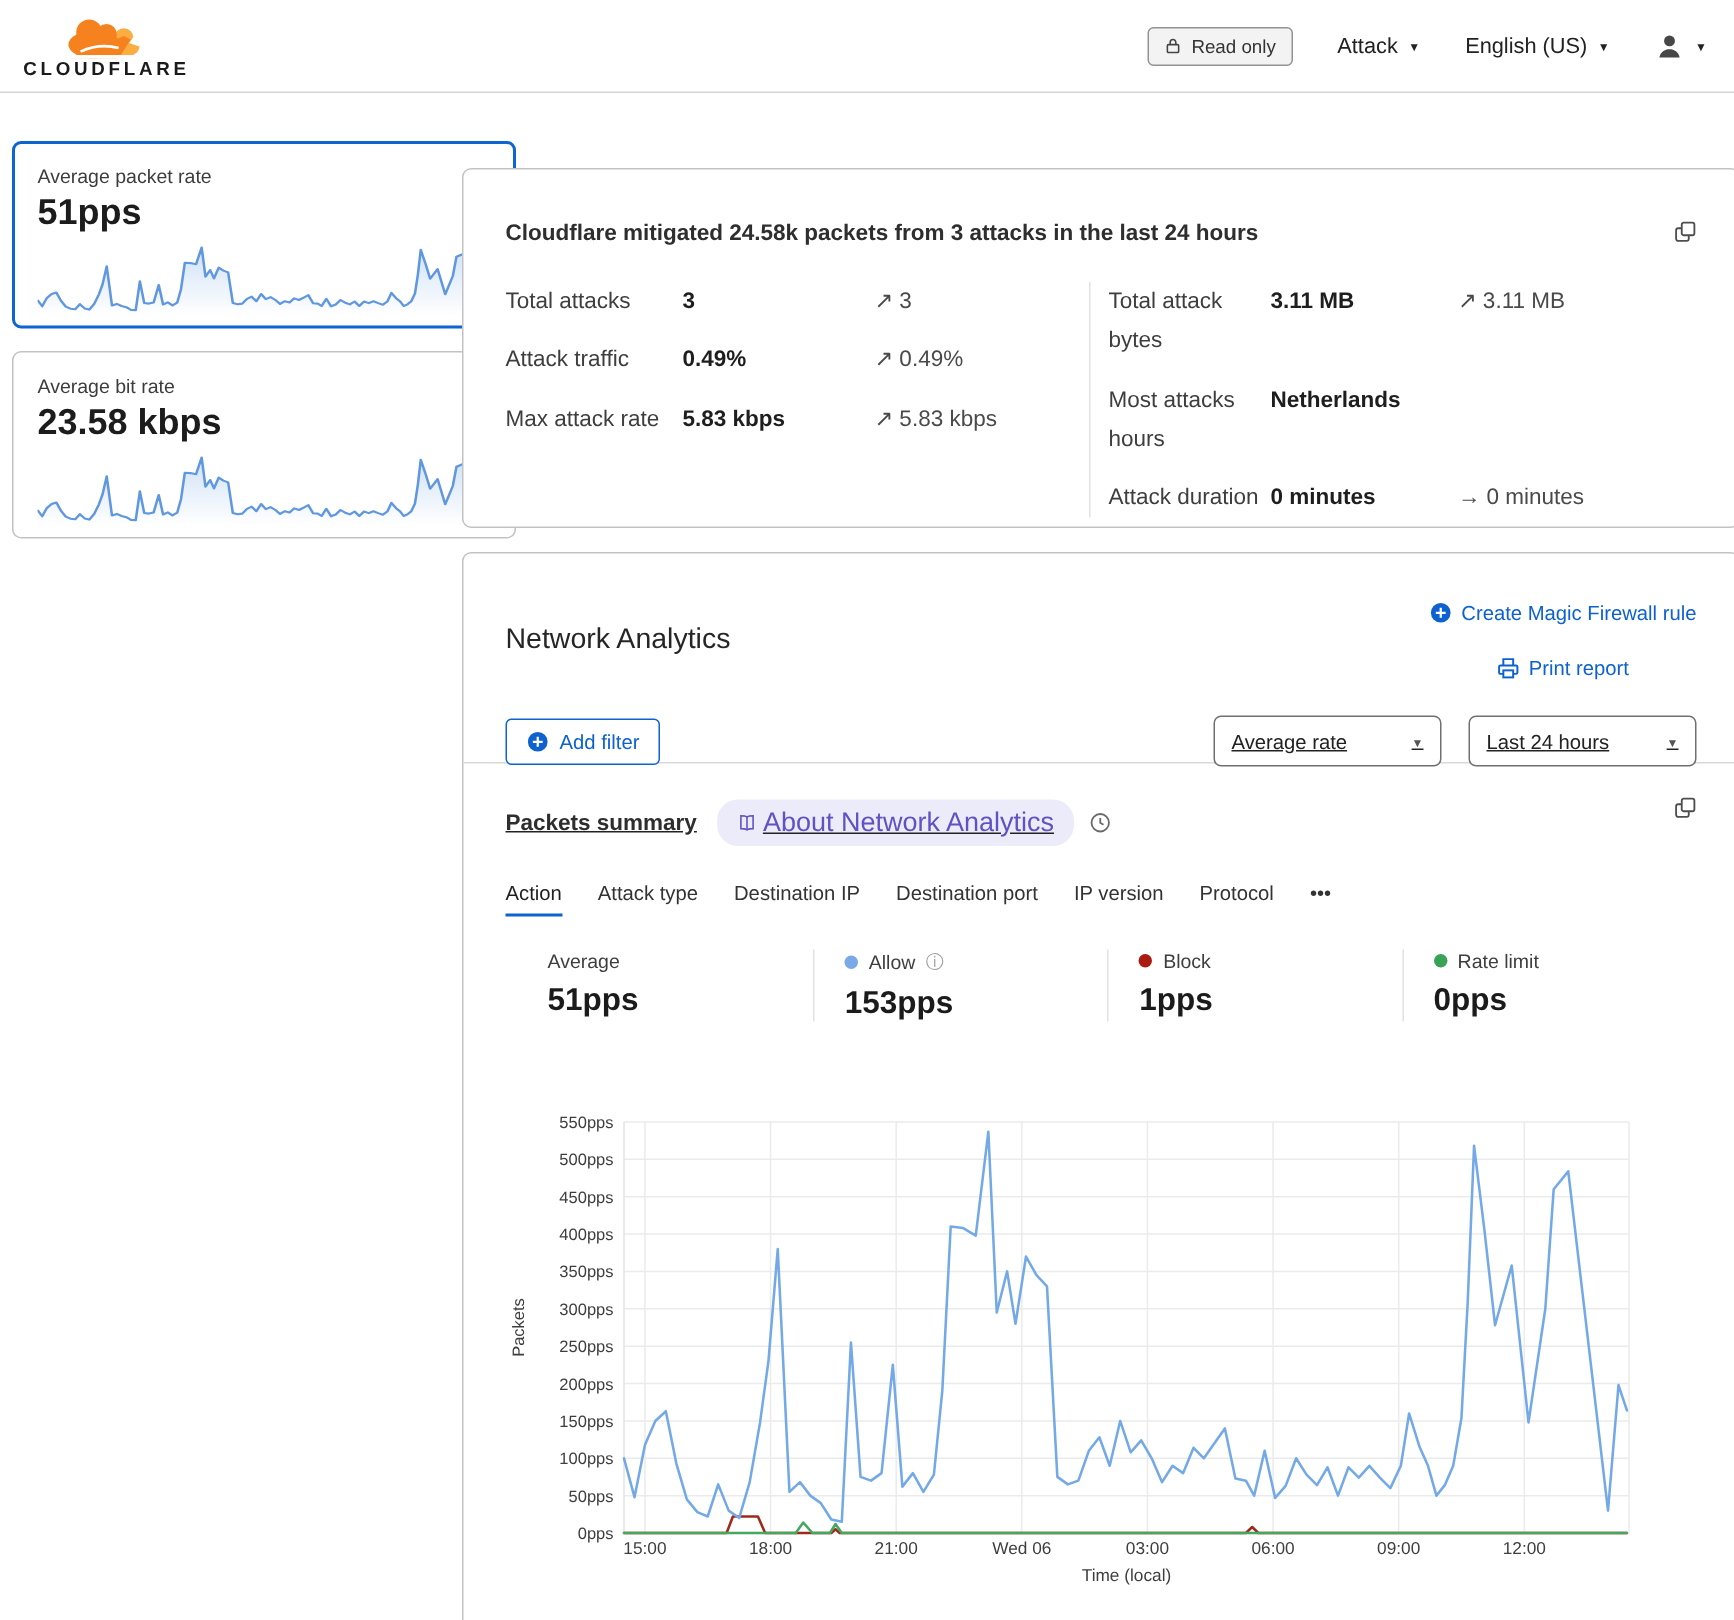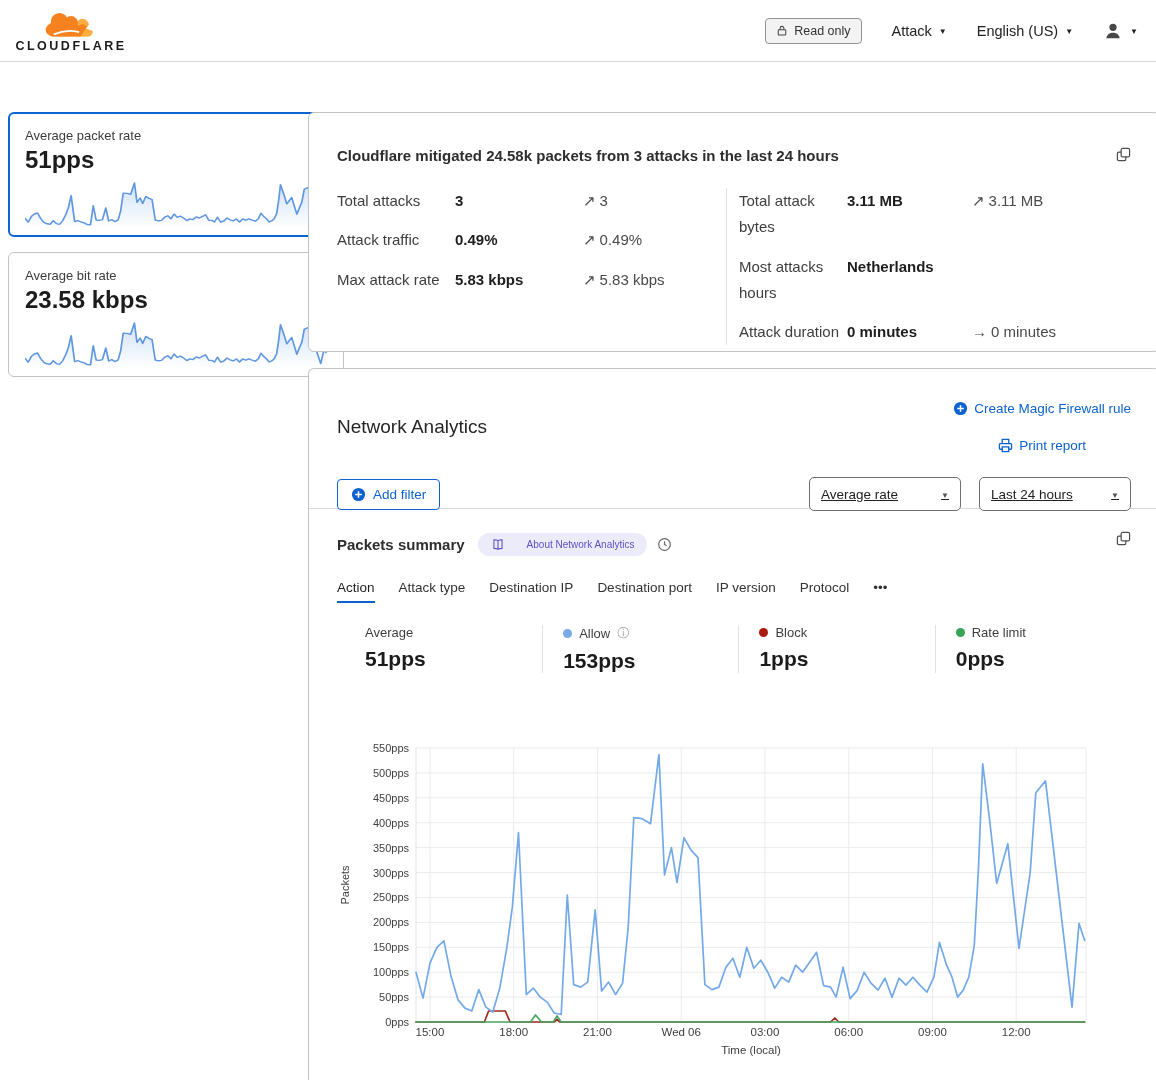--- a/index.html
+++ b/index.html
@@ -13,21 +13,21 @@
   .brand { display:flex; flex-direction:column; align-items:center; width:110px; }
   .brand svg { width:64px; height:30px; display:block; }
   .brand-text { font-size:12.5px; font-weight:bold; letter-spacing:2.5px; color:#1b1b1b; margin-top:0px; }
   .top-right { display:flex; align-items:center; gap:30px; }
   .chip { display:inline-flex; align-items:center; gap:6px; background:#f3f3f3; border:1px solid #939393;
     border-radius:4px; padding:5px 10px; font-size:12.5px; color:#333; }
   .menu-item { display:inline-flex; align-items:center; gap:7px; font-size:14.5px; color:#222; cursor:pointer; }
   .caret { font-size:8px; color:#222; transform:translateY(1px); }
 
   
-  .left-col { position:absolute; left:8px; top:112px; width:336px; }
+  .left-col { position:absolute; left:8px; top:94px; width:336px; }
   .mcard { background:#fff; border:1px solid #c3c3c3; border-radius:6px; padding:15px 16px 10px; margin-bottom:15px; height:125px; }
   .mcard.selected { border:2px solid #0d65d1; padding:14px 15px 9px; }
   .mcard .mlabel { font-size:13px; color:#3c3c3c; }
   .mcard .mvalue { font-size:24px; font-weight:600; color:#1c1c1c; margin:3px 0 4px; }
   .mcard svg { width:100%; height:52px; display:block; }
 
   
   .card { position:absolute; background:#fff; border:1px solid #c3c3c3; border-radius:6px; }
   #summary-card { left:308px; top:112px; width:852px; height:240px; padding:34px 28px 0; }
   .sum-title-row { display:flex; justify-content:space-between; align-items:flex-start; }
@@ -52,24 +52,24 @@
     text-decoration:none; cursor:pointer; }
   .na-row2 { display:flex; justify-content:space-between; align-items:center; margin-top:24px; }
   .btn-outline { display:inline-flex; align-items:center; gap:7px; border:1px solid #0d62d0; border-radius:4px;
     background:#fff; color:#0d62d0; font-size:13.5px; padding:7px 13px; cursor:pointer; font-family:inherit; }
   .selects { display:flex; gap:18px;text-decoration:underline; }
   .select { display:flex; align-items:center; justify-content:space-between; border:1px solid #707070;
     border-radius:5px; width:152px; height:34px; padding:0 11px; font-size:13.5px; color:#222; cursor:pointer; background:#fff; }
   .select .caret { color:#555; }
 
   .pk-head { padding:24px 28px 0; position:relative; }
-  .pk-row1 { display:flex; align-items:center; }
+  .pk-row1 { display:flex; align-items:center;text-decoration:underline; }
   .pk-title { font-size:15px; font-weight:bold; color:#2e2e2e; }
-  .pill { display:inline-flex; align-items:center; gap:22px; background:#ecebfa; color:#6051c4;
-    border-radius:14px; padding:5px 13px; font-size:10px; margin-left:13px; cursor:pointer; }
+  .pill { display:inline-flex; align-items:center; gap:4px; background:#ecebfa; color:#6051c4;
+    border-radius:14px; padding:5px 13px; font-size:18px; margin-left:13px; cursor:pointer; }
   .clock-wrap { margin-left:10px; line-height:0; }
   .pk-copy { position:absolute; right:28px; top:22px; }
 
   .tabs { display:flex; align-items:center; gap:24px; margin-top:24px; font-size:13.5px; color:#333; }
   .tab { padding-bottom:6px; cursor:pointer; border-bottom:2px solid transparent; }
   .tab.active { border-bottom-color:#0d62d0; color:#1f1f1f; }
 
   .pk-stats { display:flex; margin-top:22px; }
   .pk-col { width:210px; padding-left:20px; border-left:1px solid #e2e2e2; }
   .pk-col:first-child { border-left:none; padding-left:28px; width:219px; }

